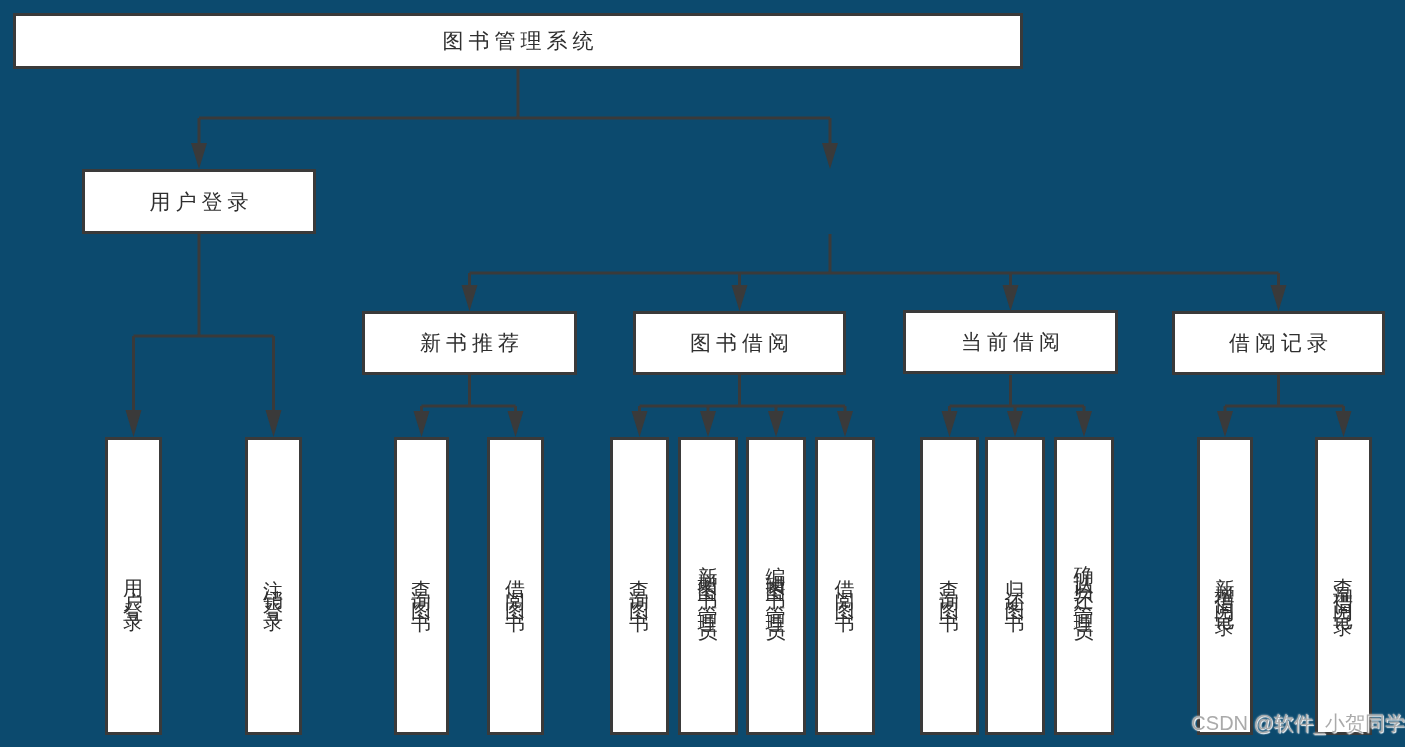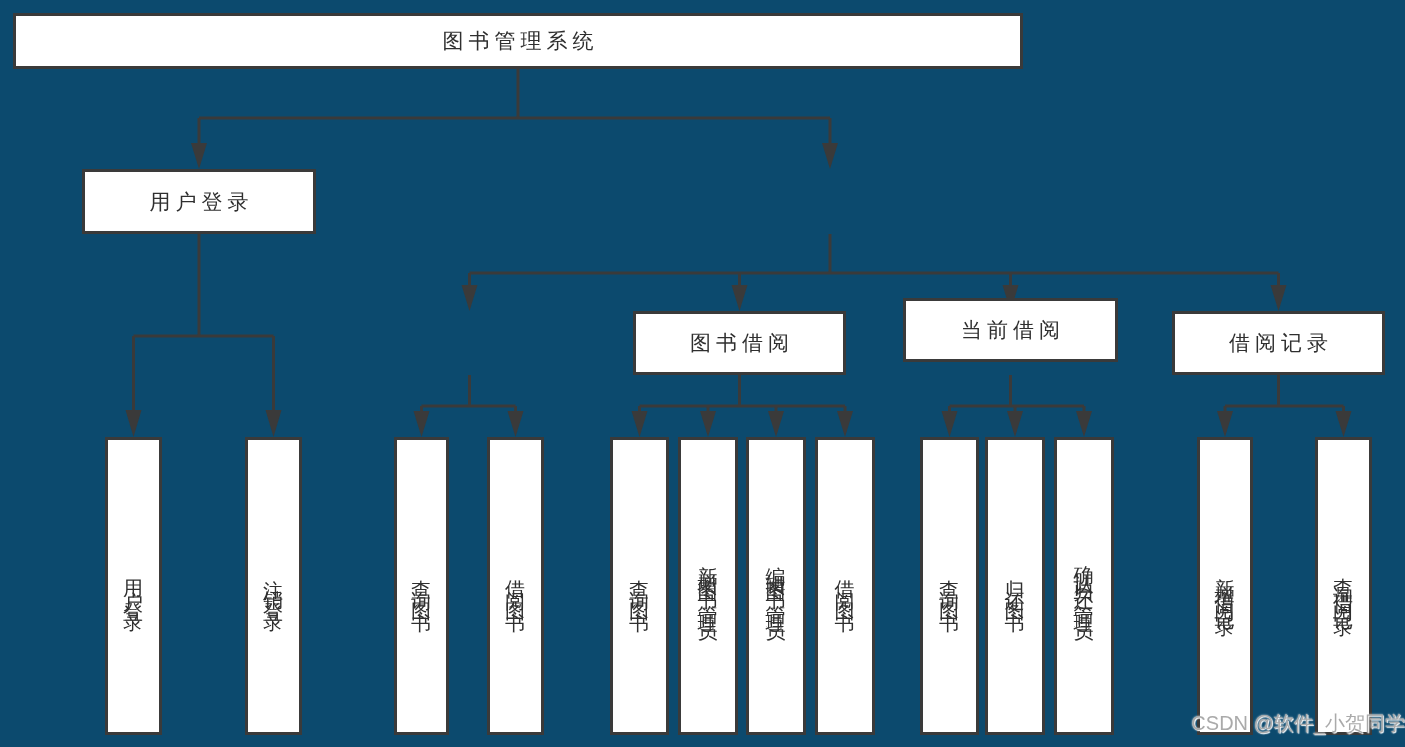--- a/index.html
+++ b/index.html
@@ -111,22 +111,23 @@
 
       <polygon points="1217,411 1233,411 1225,437"></polygon>
       <polygon points="1335.5,411 1351.5,411 1343.5,437"></polygon>
     </g>
   </svg>
 
   <div class="node h-node" style="left:13px; top:13px; width:1010px; height:56px;">图书管理系统</div>
 
   <div class="node h-node" style="left:82px; top:169px; width:234px; height:65px;">用户登录</div>
 
+  <div class="node h-node" style="left:362px; top:311px; width:215px; height:64px;">新书推荐</div>
   <div class="node h-node" style="left:633px; top:311px; width:213px; height:64px;">图书借阅</div>
-  <div class="node h-node" style="left:903px; top:298px; width:215px; height:64px;">当前借阅</div>
+  <div class="node h-node" style="left:903px; top:310px; width:215px; height:64px;">当前借阅</div>
   <div class="node h-node" style="left:1172px; top:311px; width:213px; height:64px;">借阅记录</div>
 
   <div class="node v-node" style="left:105px; top:437px; width:57px; height:298px;">用户登录</div>
   <div class="node v-node" style="left:245px; top:437px; width:57px; height:298px;">注销登录</div>
 
   <div class="node v-node" style="left:394px; top:437px; width:55px; height:298px;">查询图书</div>
   <div class="node v-node" style="left:487px; top:437px; width:57px; height:298px;">借阅图书</div>
 
   <div class="node v-node" style="left:610px; top:437px; width:59px; height:298px;">查询图书</div>
   <div class="node v-node tight" style="left:678px; top:437px; width:60px; height:298px;">新增图书（管理员）</div>

